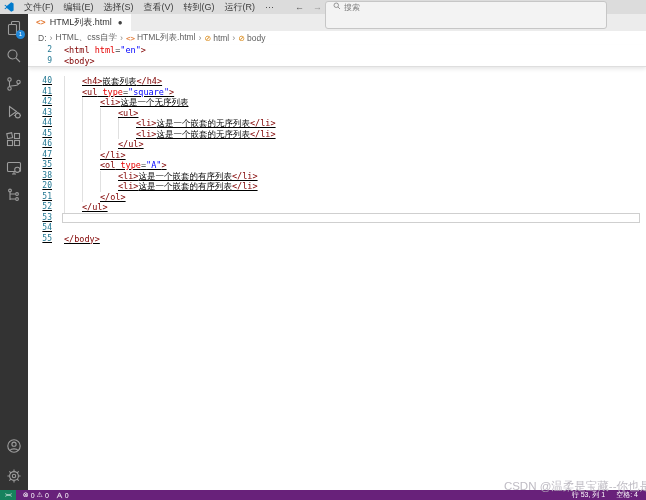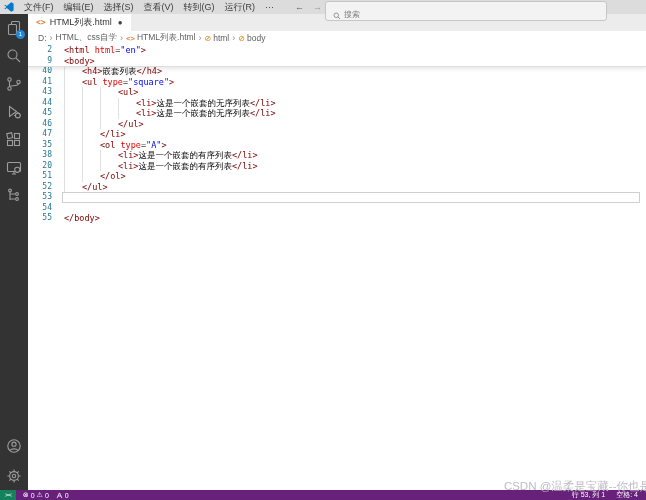--- a/index.html
+++ b/index.html
@@ -7,23 +7,23 @@
   body { position:relative; font-family:"Liberation Sans",sans-serif; background:#ffffff; overflow:hidden; }
 
   
   .titlebar { position:absolute; top:0; left:0; right:0; height:14px; background:#dcdcdc;
     display:flex; align-items:center; font-size:9px; color:#3c3c3c; z-index:8; }
   .logo { width:10px; height:10px; margin:0 5px 0 4px; flex:none; }
   .menu-row { display:flex; align-items:center; }
   .menu-row span { padding:0 5px; cursor:default; }
   .nav-arrows { margin-left:16px; display:flex; gap:9px; font-size:9px; }
   .nav-back { color:#5a5a5a; } .nav-fwd { color:#9a9a9a; }
-  .search-box { position:absolute; left:325px; top:1px; width:282px; height:20px;
+  .search-box { position:absolute; left:325px; top:1px; width:282px; height:28px;
     background:#f3f3f3; border:1px solid #c6c6c6; border-radius:3px;
-    display:flex; align-items:flex-end; font-size:8px; color:#7f7f7f; padding-left:7px; gap:3px; }
+    display:flex; align-items:flex-start; font-size:8px; color:#7f7f7f; padding-left:7px; gap:3px; }
 
   
   .activitybar { position:absolute; top:14px; left:0; width:28px; bottom:10px; background:#333333;
     display:flex; flex-direction:column; align-items:center; z-index:7; }
   .ab-icon { width:28px; height:28px; display:flex; align-items:center; justify-content:center; position:relative; }
   .ab-icon svg { width:16px; height:16px; stroke:#9d9d9d; fill:none; stroke-width:1.1; }
   .ab-badge { position:absolute; right:3px; bottom:3px; width:9px; height:9px; border-radius:50%;
     background:#2188d9; color:#fff; font-size:6px; line-height:9px; text-align:center; }
   .ab-bottom { margin-top:auto; margin-bottom:2px; }
 
@@ -44,21 +44,21 @@
   .code-line { display:flex; height:10.5px; line-height:10.5px;
     font-family:"DejaVu Sans Mono",monospace; font-size:8.5px; white-space:pre; }
   .ln { width:34px; flex:none; text-align:right; padding-right:10px; color:#237893; font-size:8px; }
   .lc { flex:1; padding-left:2px; margin-right:6px; }
   .indent { display:inline-block; height:10.5px; vertical-align:top; }
   .indent.guides { background-image:repeating-linear-gradient(to right,#e0e0e0 0 1px,transparent 1px 18px); }
   .tok-tag { color:#800000; } .tok-attr { color:#e50000; } .tok-op { color:#3b3b3b; }
   .tok-str { color:#0000ff; } .tok-txt { color:#000000; }
   .cursor-line .lc { box-shadow:inset 0 0 0 1px #cfcfcf; }
   .sticky { position:relative; z-index:2; background:#fff; box-shadow:0 1px 0 #dedede, 0 3px 4px rgba(0,0,0,0.10); }
-  .code-body { position:relative; z-index:1; padding-top:0; }
+  .code-body { position:relative; z-index:1; padding-top:10px;text-decoration:underline; }
 
   
   .statusbar { position:absolute; left:0; right:0; bottom:0; height:10px; background:#68217a;
     color:#fff; display:flex; align-items:center; font-size:7px; z-index:9; }
   .sb-remote { background:#16825d; height:10px; padding:0 5px; display:flex; align-items:center;
     font-family:"DejaVu Sans Mono",monospace; font-size:6.5px; letter-spacing:-1px; }
   .sb-item { margin-left:7px; display:flex; align-items:center; gap:2px; }
   .sb-glyph { font-size:7px; }
   .sb-right { margin-left:auto; display:flex; gap:11px; padding-right:8px; }
 
@@ -195,20 +195,21 @@
         <span>body</span>
       </span>
     </div>
   <div class="sticky" id="sticky-lines">
       <div class="code-line"><span class="ln">2</span><span class="lc"><span class="tok-tag">&lt;html</span><span class="tok-attr"> html</span><span class="tok-op">=</span><span class="tok-str">"en"</span><span class="tok-tag">&gt;</span></span></div>
       <div class="code-line"><span class="ln">9</span><span class="lc"><span class="tok-tag">&lt;body&gt;</span></span></div>
     </div>
   <div class="code-body" id="code-lines">
       <div class="code-line"><span class="ln">40</span><span class="lc"><span class="indent guides" style="width: 18px;"></span><span class="tok-tag">&lt;h4&gt;</span><span class="tok-txt">嵌套列表</span><span class="tok-tag">&lt;/h4&gt;</span></span></div>
       <div class="code-line"><span class="ln">41</span><span class="lc"><span class="indent guides" style="width: 18px;"></span><span class="tok-tag">&lt;ul</span><span class="tok-attr"> type</span><span class="tok-op">=</span><span class="tok-str">"square"</span><span class="tok-tag">&gt;</span></span></div>
+      <div class="code-line"><span class="ln">42</span><span class="lc"><span class="indent guides" style="width: 36px;"></span><span class="tok-tag">&lt;li&gt;</span><span class="tok-txt">这是一个无序列表</span></span></div>
       <div class="code-line"><span class="ln">43</span><span class="lc"><span class="indent guides" style="width: 54px;"></span><span class="tok-tag">&lt;ul&gt;</span></span></div>
       <div class="code-line"><span class="ln">44</span><span class="lc"><span class="indent guides" style="width: 72px;"></span><span class="tok-tag">&lt;li&gt;</span><span class="tok-txt">这是一个嵌套的无序列表</span><span class="tok-tag">&lt;/li&gt;</span></span></div>
       <div class="code-line"><span class="ln">45</span><span class="lc"><span class="indent guides" style="width: 72px;"></span><span class="tok-tag">&lt;li&gt;</span><span class="tok-txt">这是一个嵌套的无序列表</span><span class="tok-tag">&lt;/li&gt;</span></span></div>
       <div class="code-line"><span class="ln">46</span><span class="lc"><span class="indent guides" style="width: 54px;"></span><span class="tok-tag">&lt;/ul&gt;</span></span></div>
       <div class="code-line"><span class="ln">47</span><span class="lc"><span class="indent guides" style="width: 36px;"></span><span class="tok-tag">&lt;/li&gt;</span></span></div>
       <div class="code-line"><span class="ln">35</span><span class="lc"><span class="indent guides" style="width: 36px;"></span><span class="tok-tag">&lt;ol</span><span class="tok-attr"> type</span><span class="tok-op">=</span><span class="tok-str">"A"</span><span class="tok-tag">&gt;</span></span></div>
       <div class="code-line"><span class="ln">38</span><span class="lc"><span class="indent guides" style="width: 54px;"></span><span class="tok-tag">&lt;li&gt;</span><span class="tok-txt">这是一个嵌套的有序列表</span><span class="tok-tag">&lt;/li&gt;</span></span></div>
       <div class="code-line"><span class="ln">20</span><span class="lc"><span class="indent guides" style="width: 54px;"></span><span class="tok-tag">&lt;li&gt;</span><span class="tok-txt">这是一个嵌套的有序列表</span><span class="tok-tag">&lt;/li&gt;</span></span></div>
       <div class="code-line"><span class="ln">51</span><span class="lc"><span class="indent guides" style="width: 36px;"></span><span class="tok-tag">&lt;/ol&gt;</span></span></div>
       <div class="code-line"><span class="ln">52</span><span class="lc"><span class="indent guides" style="width: 18px;"></span><span class="tok-tag">&lt;/ul&gt;</span></span></div>

